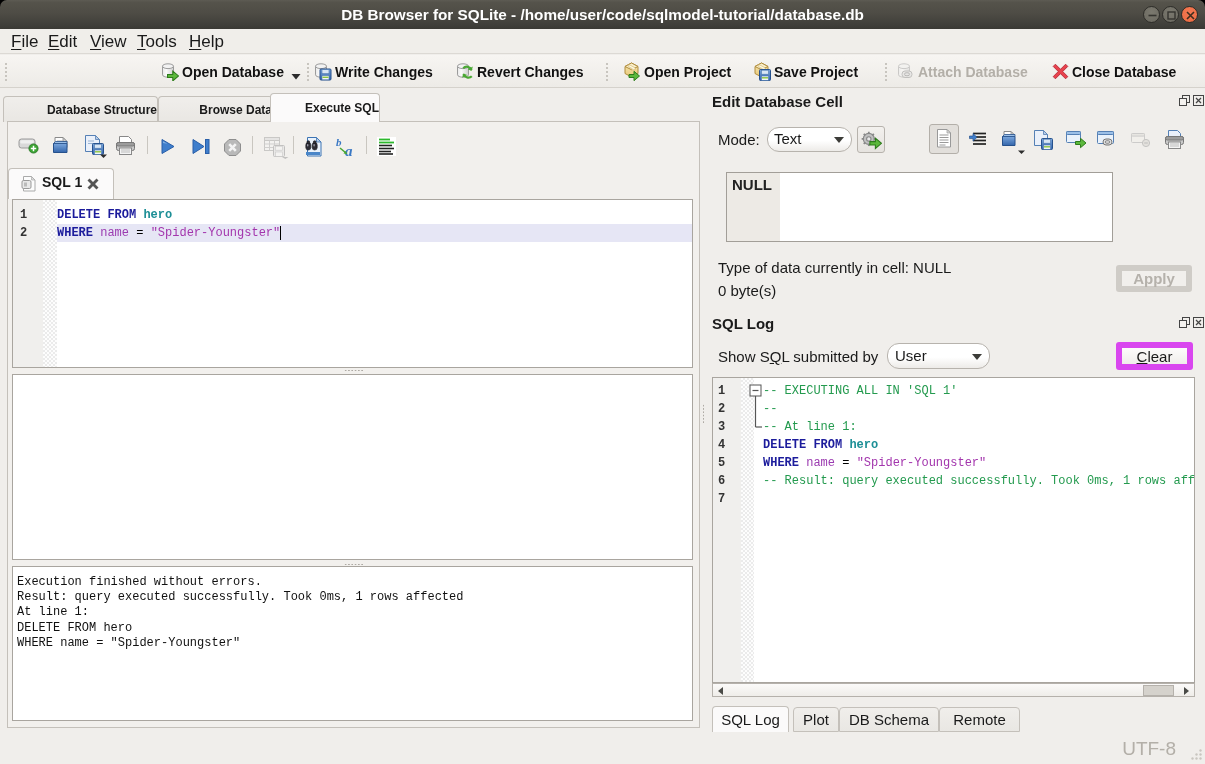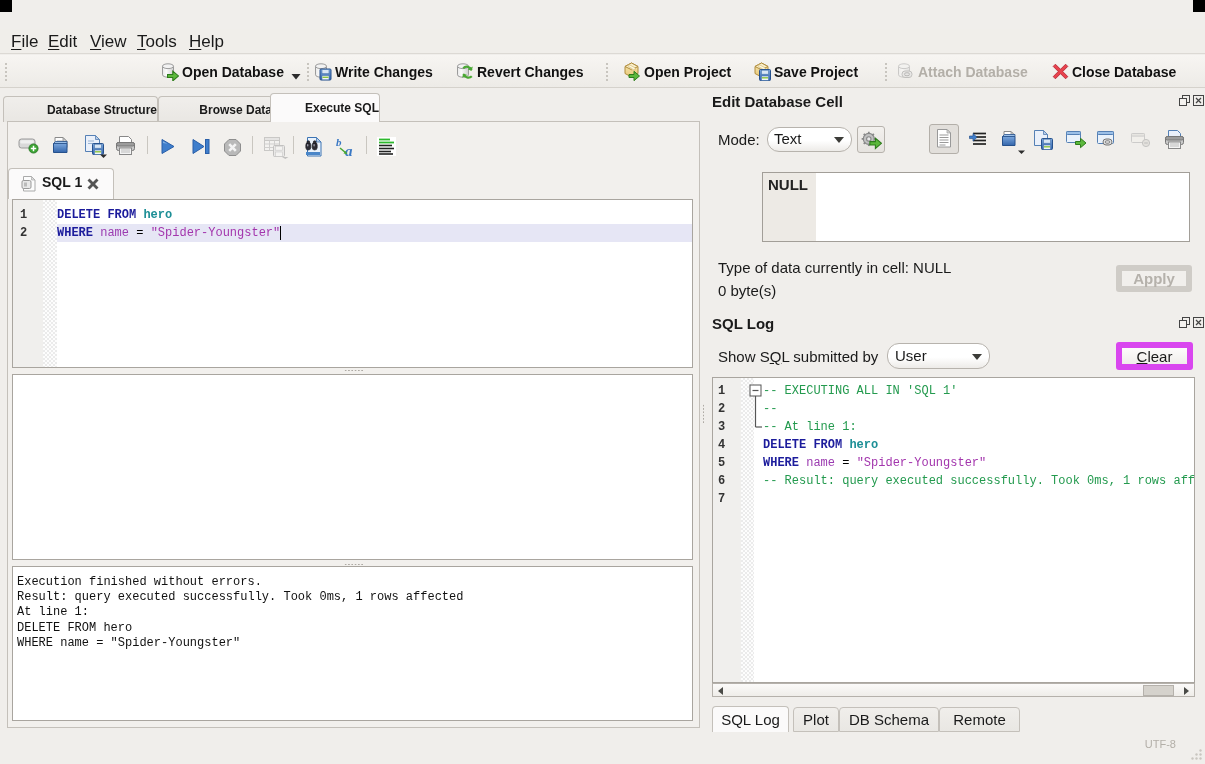--- a/index.html
+++ b/index.html
@@ -85,21 +85,21 @@
 .label { position:absolute; font-size:15px; color:#1a1a1a; }
 .combo { position:absolute; background:linear-gradient(#ffffff 55%, #edebe8); border:1px solid #b7b3ad; border-radius:12px;
   font-size:15px; color:#1a1a1a; }
 .combo .arr { position:absolute; right:7px; top:50%; margin-top:-2.5px; width:0; height:0;
   border-left:5.5px solid transparent; border-right:5.5px solid transparent; border-top:6.5px solid #3c3c38; }
 .pushbtn { position:absolute; border:6px solid #d946ef; border-radius:3px;
   background:linear-gradient(#fdfcfb,#efedea); font-size:15px; color:#1a1a1a;
   display:flex; align-items:center; justify-content:center; }
 .pushbtn.disabled { color:#b5b1ab; background:#f1efec; border-color:#cfccc7; }
 
-#cellnull { position:absolute; left:762px; top:172px; width:428px; height:70px; background:#fff;
+#cellnull { position:absolute; left:726px; top:172px; width:387px; height:70px; background:#fff;
   border:1px solid #a29e98; }
 #cellnull .strip { position:absolute; left:0; top:0; width:53px; height:68px; background:#edeae5; }
 #cellnull .nulltext { position:absolute; left:5px; top:3px; font-size:15px; font-weight:bold; color:#222; }
 
 
 #logview { position:absolute; left:712px; top:377px; width:483px; height:306px; background:#fff;
   border:1px solid #a9a59f; }
 #log-gutter { position:absolute; left:0; top:0; width:28px; height:304px; background:#f0efed; }
 #log-fold { position:absolute; left:28px; top:0; width:13px; height:304px;
   background:conic-gradient(#ebebeb 25%, #fdfdfd 0 50%, #ebebeb 0 75%, #fdfdfd 0) 0 0/4px 4px; }
@@ -109,28 +109,46 @@
 
 
 #hscroll { position:absolute; left:712px; top:683px; width:483px; height:14px;
   background:linear-gradient(#fbfaf9,#efEDe9); border:1px solid #b5b1ab; }
 
 
 .btab { position:absolute; top:707px; height:25px; font-size:15px; font-weight:normal; color:#1a1a1a;
   border:1px solid #c4c0ba; border-radius:4px 4px 0 0; text-align:center;
   background:linear-gradient(#f0eeeb,#e9e7e3); }
 .btab.active { background:#fbfafa; border-bottom:none; height:26px; }
-#utf8 { position:absolute; right:29px; top:738px; font-size:11px; color:#b3afa8; }
+#utf8 { position:absolute; right:29px; top:738px; font-size:19px; color:#b3afa8; }
 </style>
 </head>
 <body>
 <div id="app">
 
   <div class="abs" style="left:0;top:0;width:12px;height:12px;background:#000;"></div>
   <div class="abs" style="right:0;top:0;width:12px;height:12px;background:#000;"></div>
+  <div id="titlebar">
+    <div id="titletext">DB Browser for SQLite - /home/user/code/sqlmodel-tutorial/database.db</div>
+    <div class="winbtn" id="btn-min">
+        <svg width="17" height="17">
+          <line x1="4.5" y1="8.5" x2="12.5" y2="8.5" stroke="#35342f" stroke-width="1.6"></line>
+        </svg>
+      </div>
+    <div class="winbtn" id="btn-max">
+        <svg width="17" height="17">
+          <rect x="5" y="5" width="7" height="7" fill="none" stroke="#35342f" stroke-width="1.4"></rect>
+        </svg>
+      </div>
+    <div class="winbtn" id="btn-close">
+        <svg width="17" height="17">
+          <path d="M5 5 L12 12 M12 5 L5 12" stroke="#402e1e" stroke-width="1.6"></path>
+        </svg>
+      </div>
+  </div>
 
   <div id="menubar">
     <div class="menuitem" style="left:11px"><u>F</u>ile</div>
     <div class="menuitem" style="left:48px"><u>E</u>dit</div>
     <div class="menuitem" style="left:90px"><u>V</u>iew</div>
     <div class="menuitem" style="left:137px"><u>T</u>ools</div>
     <div class="menuitem" style="left:189px"><u>H</u>elp</div>
   </div>
 
   <svg width="0" height="0" style="position:absolute">

